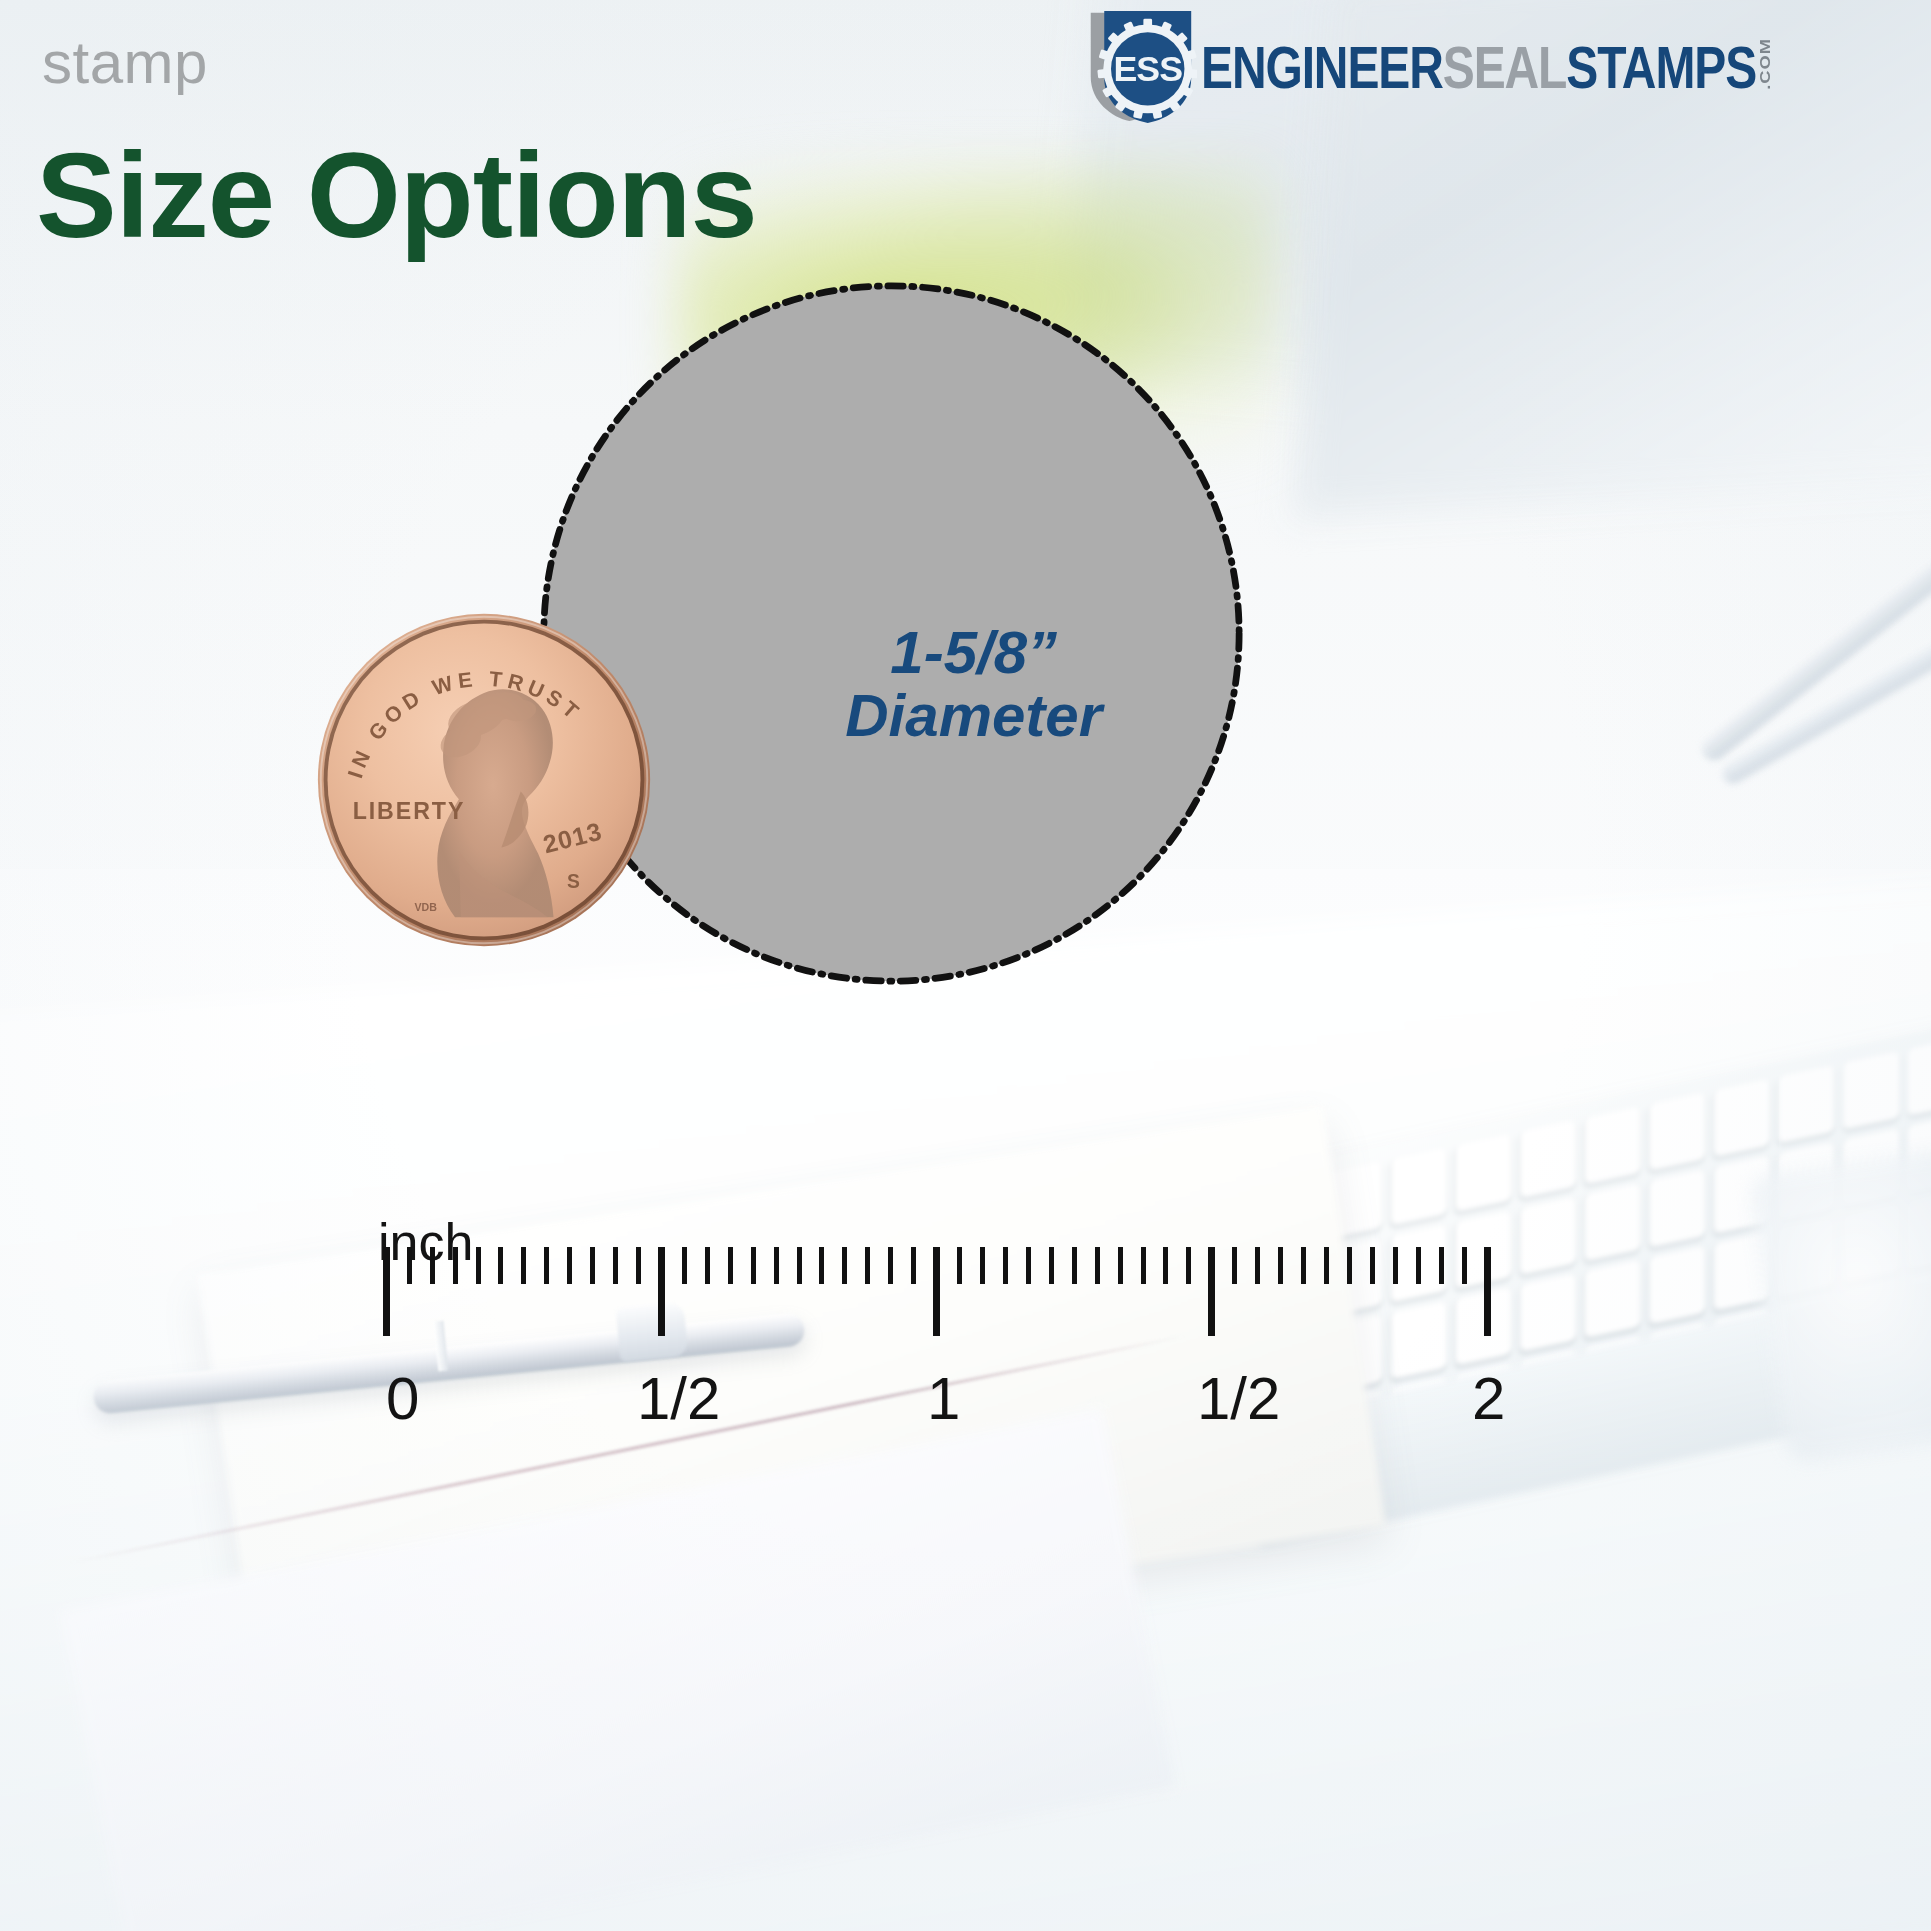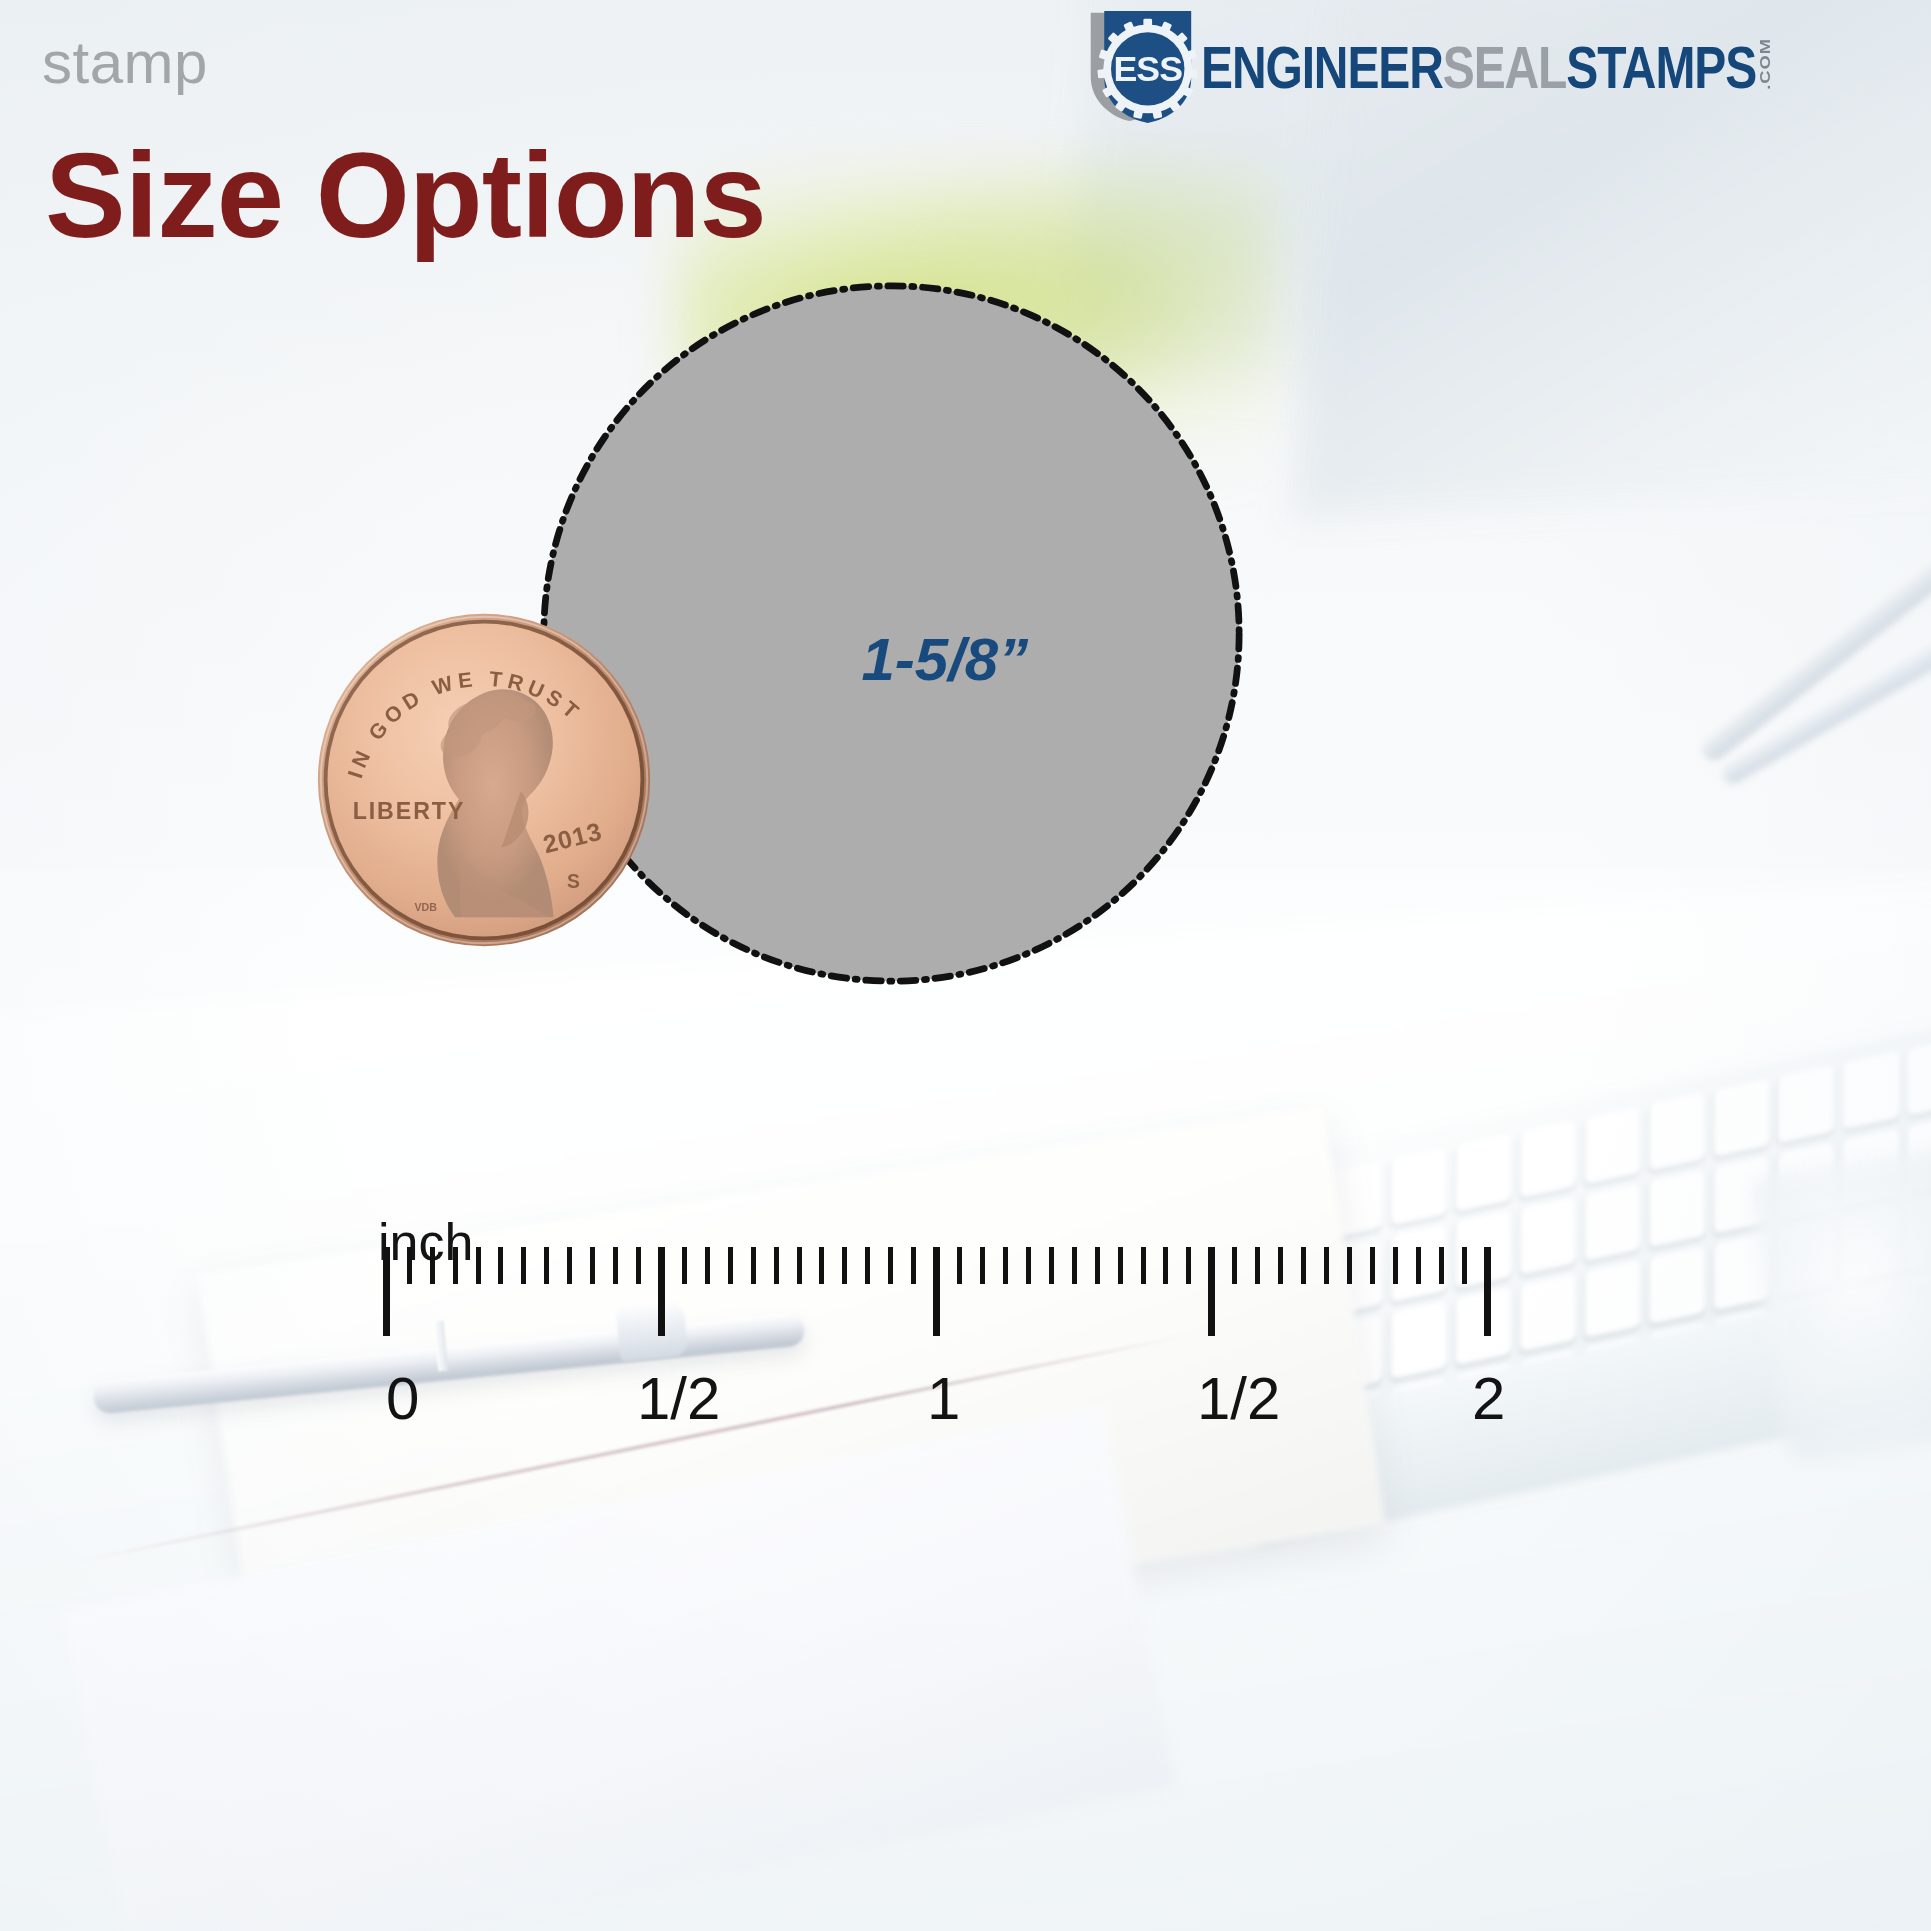--- a/index.html
+++ b/index.html
@@ -108,22 +108,22 @@
     position:absolute;inset:0;
     background:radial-gradient(ellipse at 50% 45%, rgba(255,255,255,0) 45%, rgba(226,234,240,.30) 100%);
   }
 
   
   .hdr-stamp{
     position:absolute;left:42px;top:33px;
     font-size:60px;color:#a3a6a8;letter-spacing:0.5px;font-weight:400;line-height:1;
   }
   .hdr-title{
-    position:absolute;left:45px;top:135px;
-    font-size:121px;font-weight:700;color:#7f1d1d;letter-spacing:-1px;line-height:1;
+    position:absolute;left:36px;top:135px;
+    font-size:121px;font-weight:700;color:#14532d;letter-spacing:-1px;line-height:1;
   }
 
   
   .logo{position:absolute;right:17.4px;top:7.7px;display:flex;align-items:center;height:116px;}
   .logo-badge{position:relative;width:114px;height:114px;flex:0 0 auto;}
   .logo-wordmark{
     display:flex;align-items:flex-end;margin-left:3.9px;
     font-weight:700;font-size:60px;letter-spacing:-1.4px;line-height:.86;
     font-family:"Liberation Sans Narrow","Liberation Sans",sans-serif;
     transform:scaleX(.80);transform-origin:left bottom;
@@ -287,20 +287,21 @@
     </div>
   </div>
 
   <div class="size-circle">
     <svg viewBox="0 0 728 728" width="703" height="703" aria-hidden="true">
       <circle cx="364" cy="364" r="360" fill="#adadad"></circle>
       <circle cx="364" cy="364" r="360" fill="none" stroke="#111111" stroke-width="7" stroke-linecap="round" stroke-dasharray="16 9 2 9"></circle>
     </svg>
     <div class="size-label">
       <div class="l1">1-5/8”</div>
+      <div class="l2">Diameter</div>
     </div>
   </div>
 
   <div class="penny">
     <svg viewBox="0 0 352 352" width="340" height="340" aria-hidden="true">
       <defs>
         <radialGradient id="copperFace" cx="42%" cy="34%" r="72%">
           <stop offset="0%" stop-color="#f6cfb4"></stop>
           <stop offset="42%" stop-color="#eec0a1"></stop>
           <stop offset="78%" stop-color="#e0ac8c"></stop>

